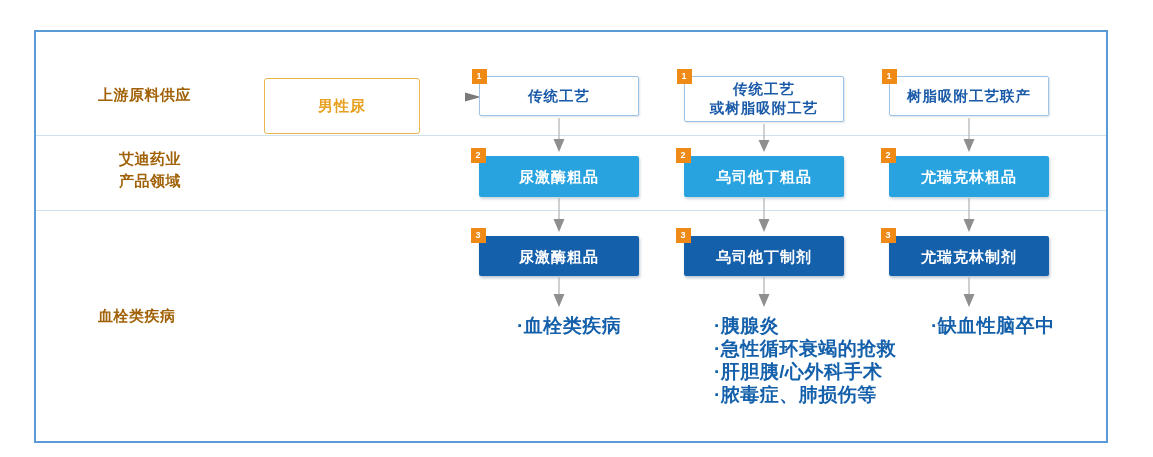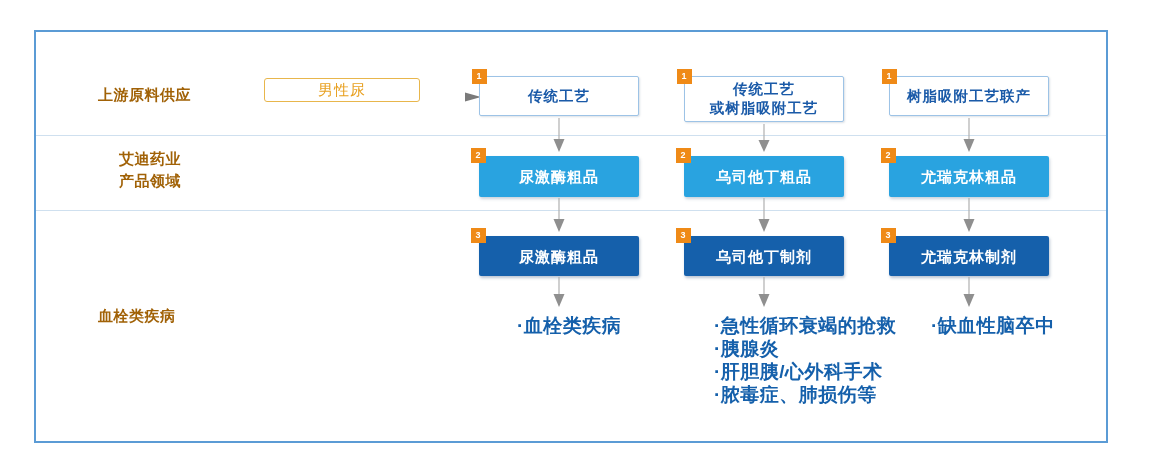--- a/index.html
+++ b/index.html
@@ -58,30 +58,30 @@
   #col-1 { left: 443px; width: 160px; }
   #col-2 { left: 648px; width: 160px; }
   #col-3 { left: 853px; width: 160px; }
 
   
   #source-box {
     position: absolute;
     left: 228px;
     top: 46px;
     width: 156px;
-    height: 24px;
+    height: 56px;
     border: 1.5px solid #e8b64c;
     border-radius: 3px;
     box-sizing: border-box;
     display: flex;
     align-items: center;
     justify-content: center;
     color: #e8a020;
     font-size: 15px;
-    font-weight: normal;
+    font-weight: bold;
     letter-spacing: 1px;
     background: #ffffff;
   }
 
   
   #source-arrow {
     position: absolute;
     left: 393px;
     top: 58px;
     width: 52px;
@@ -273,22 +273,22 @@
       <div class="badge">3</div>
       <span>乌司他丁制剂</span>
     </div>
 
     <svg class="v-arrow arrow-r3txt" viewBox="0 0 14 30">
       <line x1="7" y1="0" x2="7" y2="20" stroke="#b0b0b0" stroke-width="1.2"></line>
       <polygon points="1.5,17 12.5,17 7,30" fill="#8f8f8f"></polygon>
     </svg>
 
     <div class="indications" id="ind-2">
+      <span class="ind-item">·胰腺炎</span>
       <span class="ind-item">·急性循环衰竭的抢救</span>
-      <span class="ind-item">·胰腺炎</span>
       <span class="ind-item">·肝胆胰/心外科手术</span>
       <span class="ind-item">·脓毒症、肺损伤等</span>
     </div>
   </div>
 
   <div class="col" id="col-3">
 
     <div class="node node-outline row1 h1">
       <div class="badge">1</div>
       <span>树脂吸附工艺联产</span>

